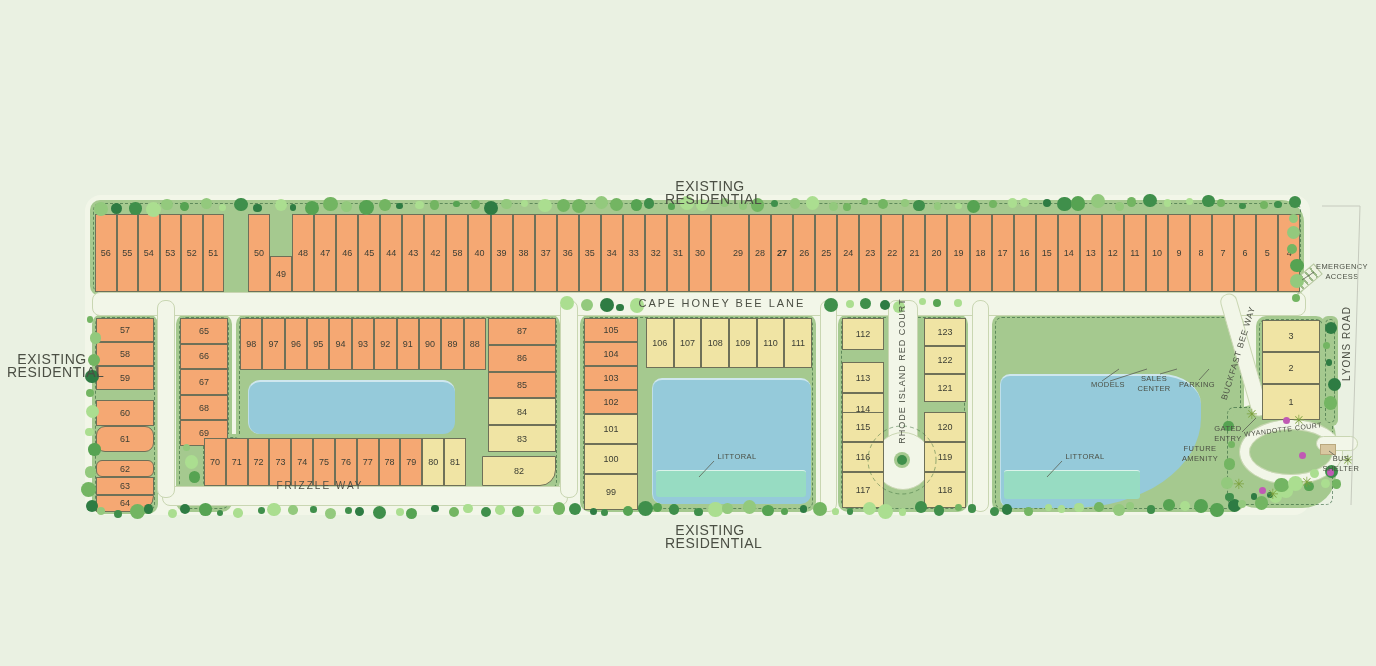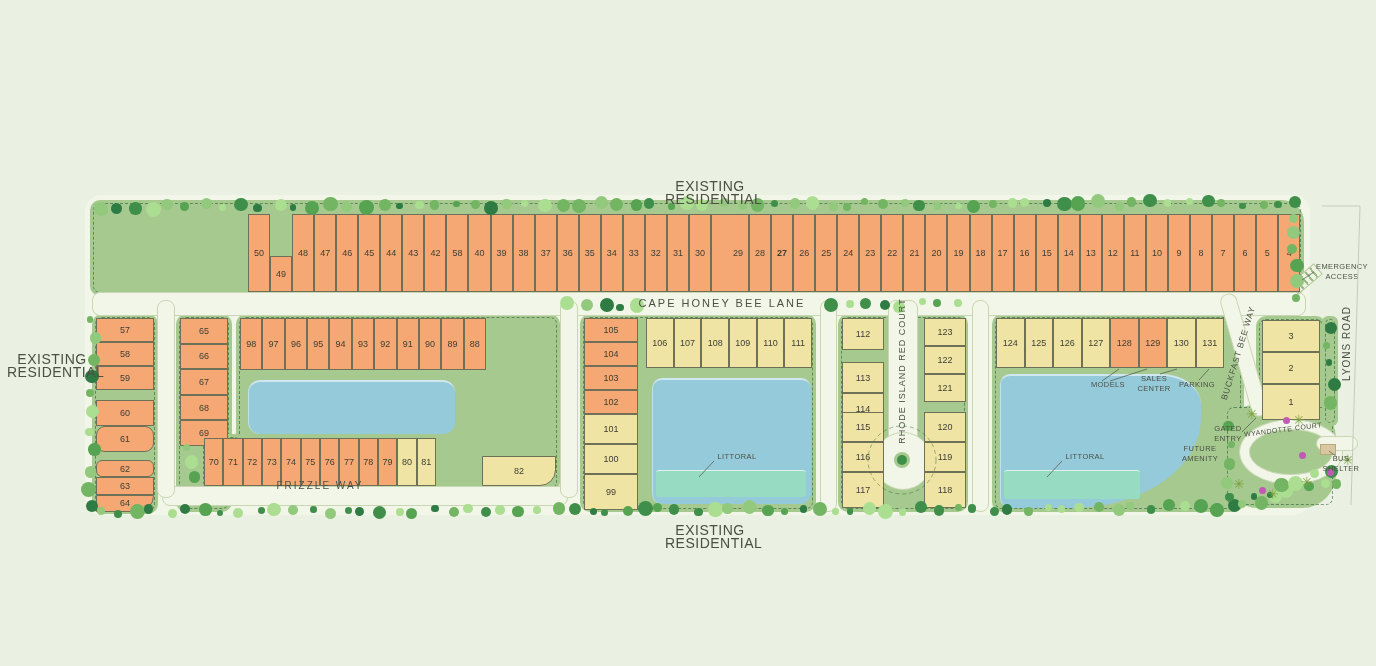--- a/index.html
+++ b/index.html
@@ -106,20 +106,28 @@
       <path d="M714,461 L699,477"></path>
       <path d="M1062,461 L1047,477"></path>
       <path d="M1314,272 L1302,280"></path>
       <path d="M1242,432 L1256,418"></path>
       <path d="M1337,457 L1329,451"></path>
     </g>
     <circle cx="902" cy="460" r="34" stroke="rgba(60,110,60,.5)" stroke-width="1" stroke-dasharray="4 3" fill="none"></circle>
     <polyline points="1322,206 1360,206 1351,505" stroke="#C6CABE" stroke-width="1" fill="none"></polyline>
   </svg>
 
+<div class="lot-group" style="left: 95px; top: 214px; width: 129px; height: 78px; flex-direction: row;">
+      <div class="lot o" style="flex: 1 1 0px;">56</div>
+      <div class="lot o" style="flex: 1 1 0px;">55</div>
+      <div class="lot o" style="flex: 1 1 0px;">54</div>
+      <div class="lot o" style="flex: 1 1 0px;">53</div>
+      <div class="lot o" style="flex: 1 1 0px;">52</div>
+      <div class="lot o" style="flex: 1 1 0px;">51</div>
+    </div>
     <div class="lot-group" style="left: 248px; top: 214px; width: 1052px; height: 78px; flex-direction: row;">
       <div class="lot o" style="flex: 1 1 0px;">50</div>
       <div class="lot o" style="flex: 1 1 0px; margin-top: 42px;">49</div>
       <div class="lot o" style="flex: 1 1 0px;">48</div>
       <div class="lot o" style="flex: 1 1 0px;">47</div>
       <div class="lot o" style="flex: 1 1 0px;">46</div>
       <div class="lot o" style="flex: 1 1 0px;">45</div>
       <div class="lot o" style="flex: 1 1 0px;">44</div>
       <div class="lot o" style="flex: 1 1 0px;">43</div>
       <div class="lot o" style="flex: 1 1 0px;">42</div>
@@ -189,24 +197,31 @@
       <div class="lot o" style="flex: 1 1 0px;">96</div>
       <div class="lot o" style="flex: 1 1 0px;">95</div>
       <div class="lot o" style="flex: 1 1 0px;">94</div>
       <div class="lot o" style="flex: 1 1 0px;">93</div>
       <div class="lot o" style="flex: 1 1 0px;">92</div>
       <div class="lot o" style="flex: 1 1 0px;">91</div>
       <div class="lot o" style="flex: 1 1 0px;">90</div>
       <div class="lot o" style="flex: 1 1 0px;">89</div>
       <div class="lot o" style="flex: 1 1 0px;">88</div>
     </div>
+    <div class="lot-group" style="left: 488px; top: 318px; width: 68px; height: 134px; flex-direction: column;">
+      <div class="lot o" style="flex: 1 1 0px;">87</div>
+      <div class="lot o" style="flex: 1 1 0px;">86</div>
+      <div class="lot o" style="flex: 1 1 0px;">85</div>
+      <div class="lot y" style="flex: 1 1 0px;">84</div>
+      <div class="lot y" style="flex: 1 1 0px;">83</div>
+    </div>
     <div class="lot-group" style="left: 482px; top: 456px; width: 74px; height: 30px; flex-direction: row;">
       <div class="lot y" style="flex: 1 1 0px; border-bottom-right-radius: 16px;">82</div>
     </div>
-    <div class="lot-group" style="left: 204px; top: 438px; width: 232px; height: 48px; flex-direction: row;">
+    <div class="lot-group" style="left: 204px; top: 438px; width: 262px; height: 48px; flex-direction: row;">
       <div class="lot o" style="flex: 1 1 0px;">70</div>
       <div class="lot o" style="flex: 1 1 0px;">71</div>
       <div class="lot o" style="flex: 1 1 0px;">72</div>
       <div class="lot o" style="flex: 1 1 0px;">73</div>
       <div class="lot o" style="flex: 1 1 0px;">74</div>
       <div class="lot o" style="flex: 1 1 0px;">75</div>
       <div class="lot o" style="flex: 1 1 0px;">76</div>
       <div class="lot o" style="flex: 1 1 0px;">77</div>
       <div class="lot o" style="flex: 1 1 0px;">78</div>
       <div class="lot o" style="flex: 1 1 0px;">79</div>
@@ -242,30 +257,20 @@
     </div>
     <div class="lot-group" style="left: 924px; top: 318px; width: 42px; height: 84px; flex-direction: column;">
       <div class="lot y" style="flex: 1 1 0px;">123</div>
       <div class="lot y" style="flex: 1 1 0px;">122</div>
       <div class="lot y" style="flex: 1 1 0px;">121</div>
     </div>
     <div class="lot-group" style="left: 924px; top: 412px; width: 42px; height: 96px; flex-direction: column;">
       <div class="lot y" style="flex: 0 0 30px;">120</div>
       <div class="lot y" style="flex: 0 0 30px;">119</div>
       <div class="lot y" style="flex: 0 0 36px;">118</div>
-    </div>
-    <div class="lot-group" style="left: 996px; top: 318px; width: 228px; height: 50px; flex-direction: row;">
-      <div class="lot y" style="flex: 1 1 0px;">124</div>
-      <div class="lot y" style="flex: 1 1 0px;">125</div>
-      <div class="lot y" style="flex: 1 1 0px;">126</div>
-      <div class="lot y" style="flex: 1 1 0px;">127</div>
-      <div class="lot o" style="flex: 1 1 0px;">128</div>
-      <div class="lot o" style="flex: 1 1 0px;">129</div>
-      <div class="lot y" style="flex: 1 1 0px;">130</div>
-      <div class="lot y" style="flex: 1 1 0px;">131</div>
     </div>
     <div class="lot-group" style="left: 1262px; top: 320px; width: 58px; height: 100px; flex-direction: column;">
       <div class="lot y" style="flex: 0 0 32px;">3</div>
       <div class="lot y" style="flex: 0 0 32px;">2</div>
       <div class="lot y" style="flex: 0 0 36px;">1</div>
     </div>
     <span class="tree" style="left: 93.8px; top: 201.6px; width: 14.6px; height: 14.6px; background: rgb(147, 201, 125);"></span>
     <span class="tree" style="left: 110.7px; top: 202.6px; width: 11.4px; height: 11.4px; background: rgb(46, 124, 67);"></span>
     <span class="tree" style="left: 129.2px; top: 202.4px; width: 12.4px; height: 12.4px; background: rgb(63, 143, 75);"></span>
     <span class="tree" style="left: 146.1px; top: 202px; width: 14.9px; height: 14.9px; background: rgb(171, 222, 144);"></span>

